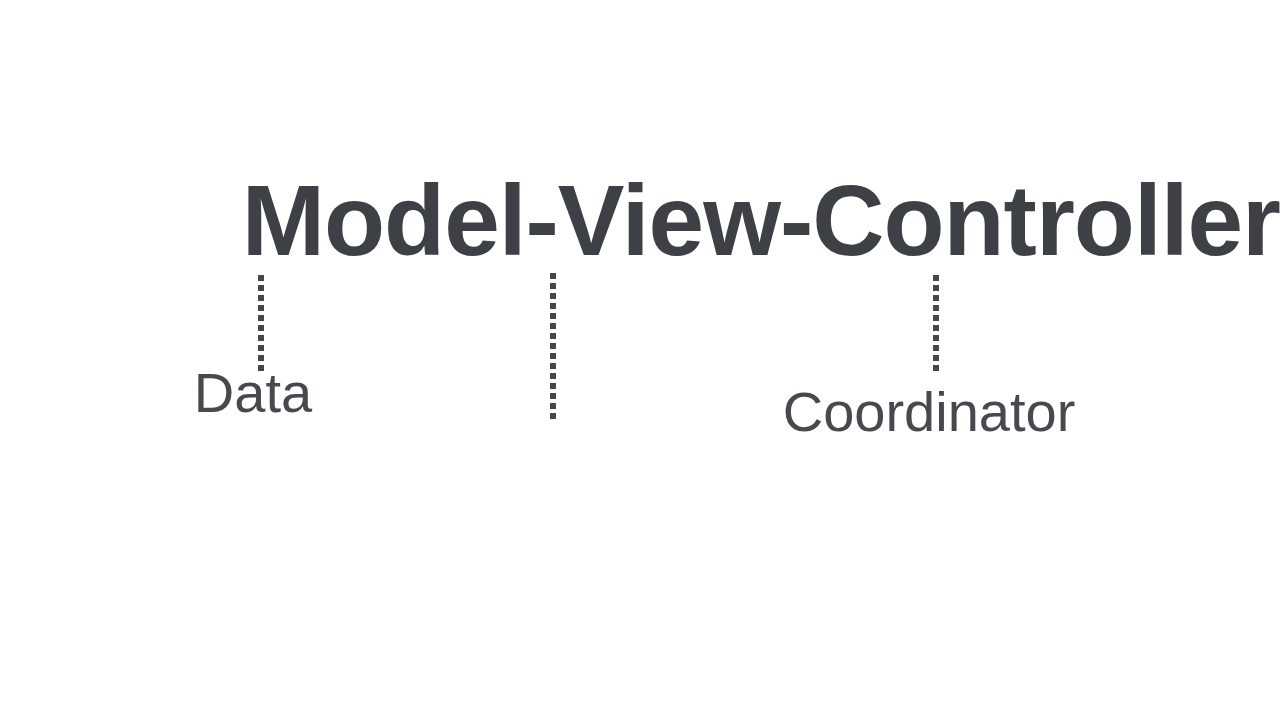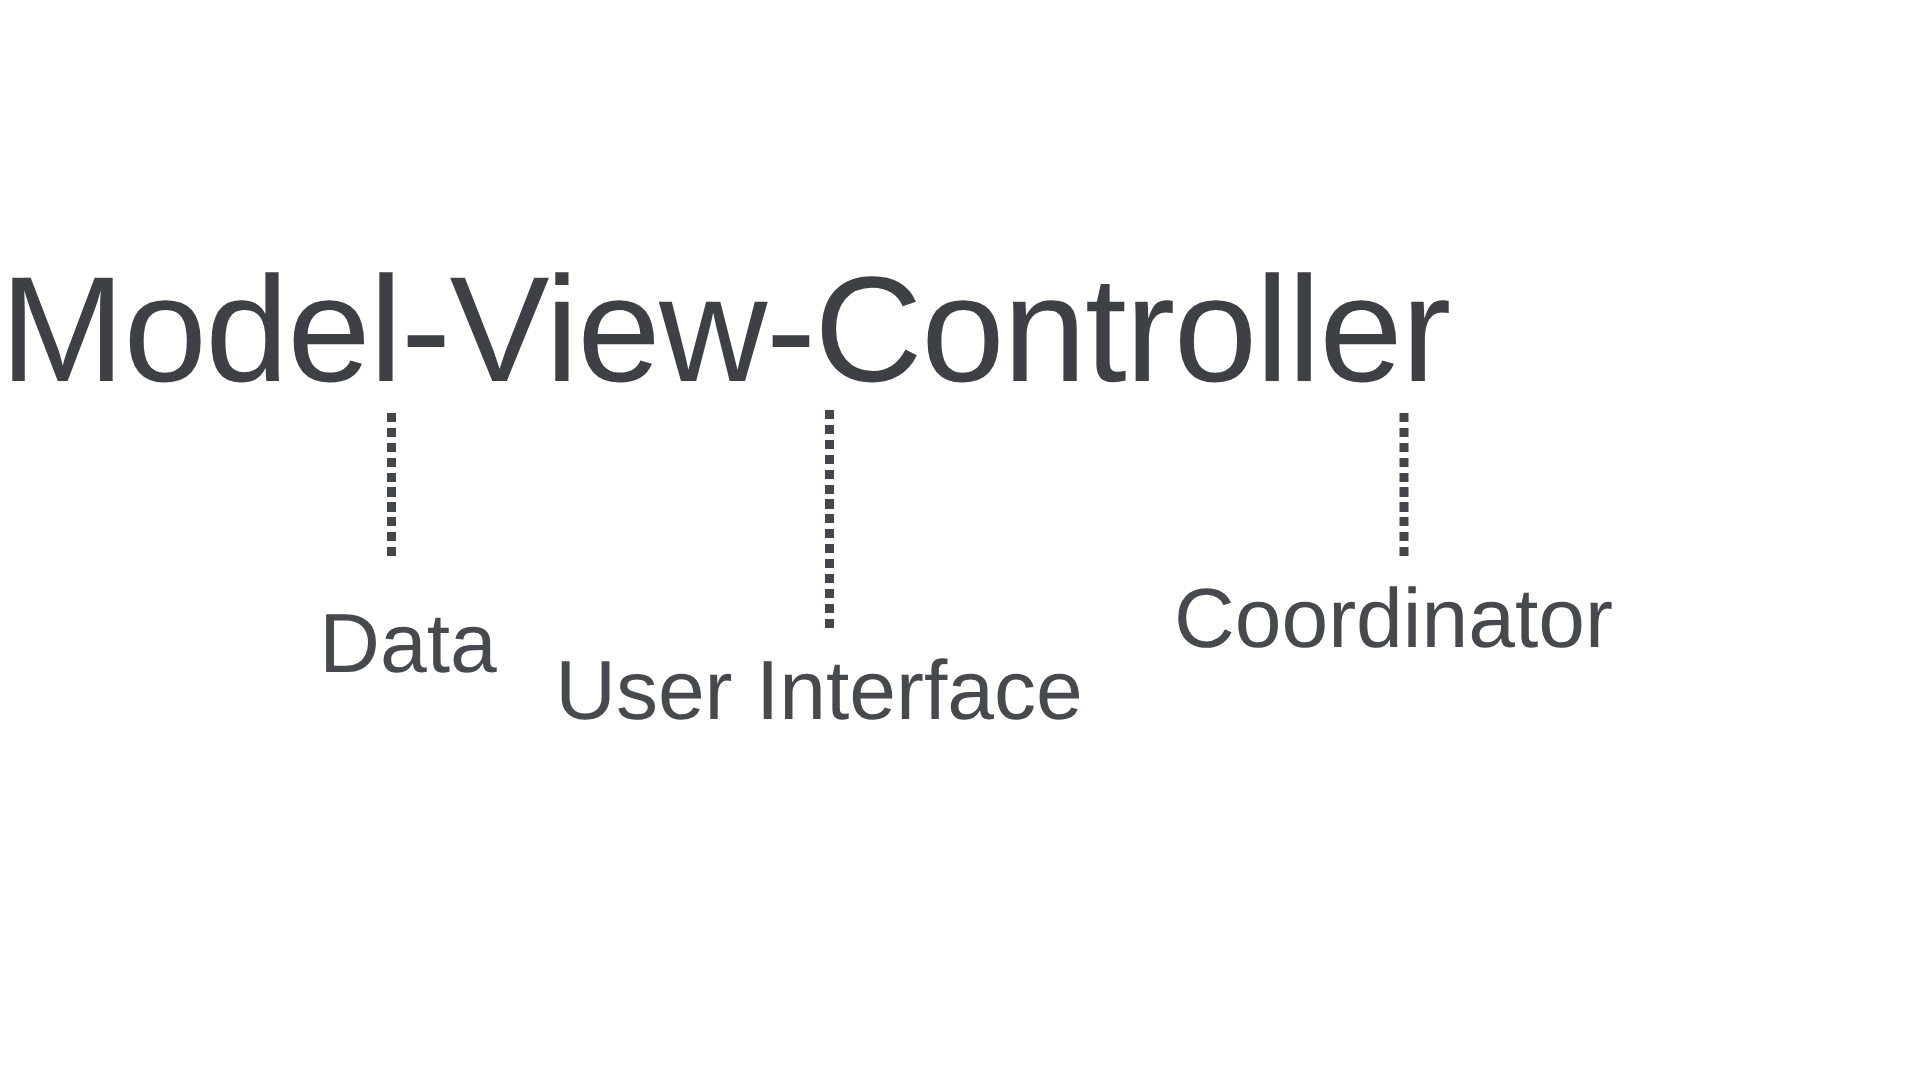--- a/index.html
+++ b/index.html
@@ -18,24 +18,24 @@
   .slide{
     position:relative;
     width:1280px;height:720px;
     background:var(--bg-color);
   }
   .title{
     position:absolute;
     left:0;right:0;
     top:170px;
     margin:0;
-    text-align:left;
+    text-align:right;
     font-size:100px;
     line-height:1;
-    font-weight:400;
+    font-weight:700;
     letter-spacing:-1px;
     color:var(--title-color);
   }
   .connector{
     position:absolute;
     width:6px;
     background:repeating-linear-gradient(
       to bottom,
       var(--line-color) 0px,
       var(--line-color) 6px,
@@ -48,36 +48,35 @@
   .connector.controller{ left:933px; top:275px; height:96px; }
   .term-label{
     position:absolute;
     transform:translateX(-50%);
     font-size:56px;
     line-height:1;
     font-weight:400;
     color:var(--label-color);
     white-space:nowrap;
   }
-  .term-label.data{ left:253px; top:401px;margin-left:19px; }
+  .term-label.data{ left:253px; top:365px; }
   .term-label.user-interface{ left:546px; top:432px; }
   .term-label.coordinator{ left:929px; top:384px; }
 </style>
 </head>
 <body>
 
 <div class="slide">
 
   <h1 class="title">Model-View-Controller</h1>
 
   <div class="connector model"></div>
 
   <div class="connector view"></div>
 
   <div class="connector controller"></div>
 
   <div class="term-label data">Data</div>
 
-  <div class="term-label user-interface">User Interface</div>
 
   <div class="term-label coordinator">Coordinator</div>
 
 </div>
 
 </body></html>

